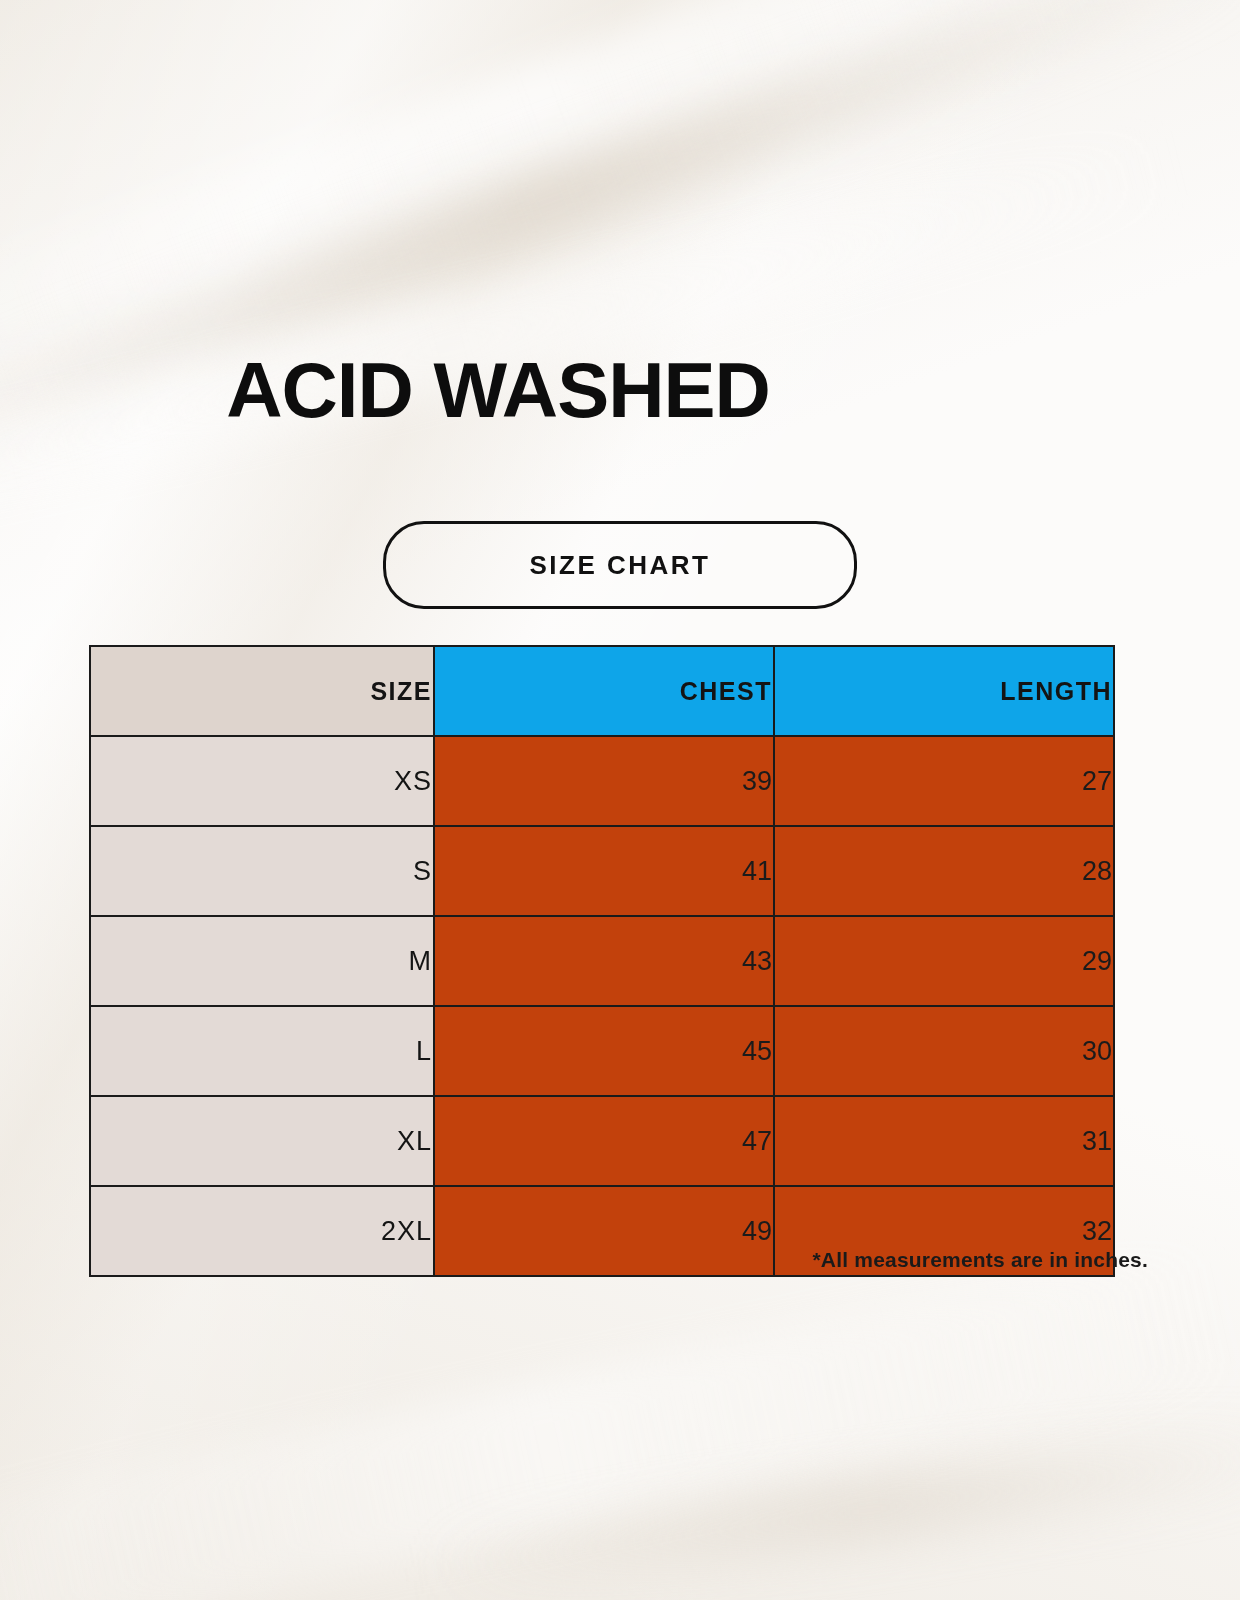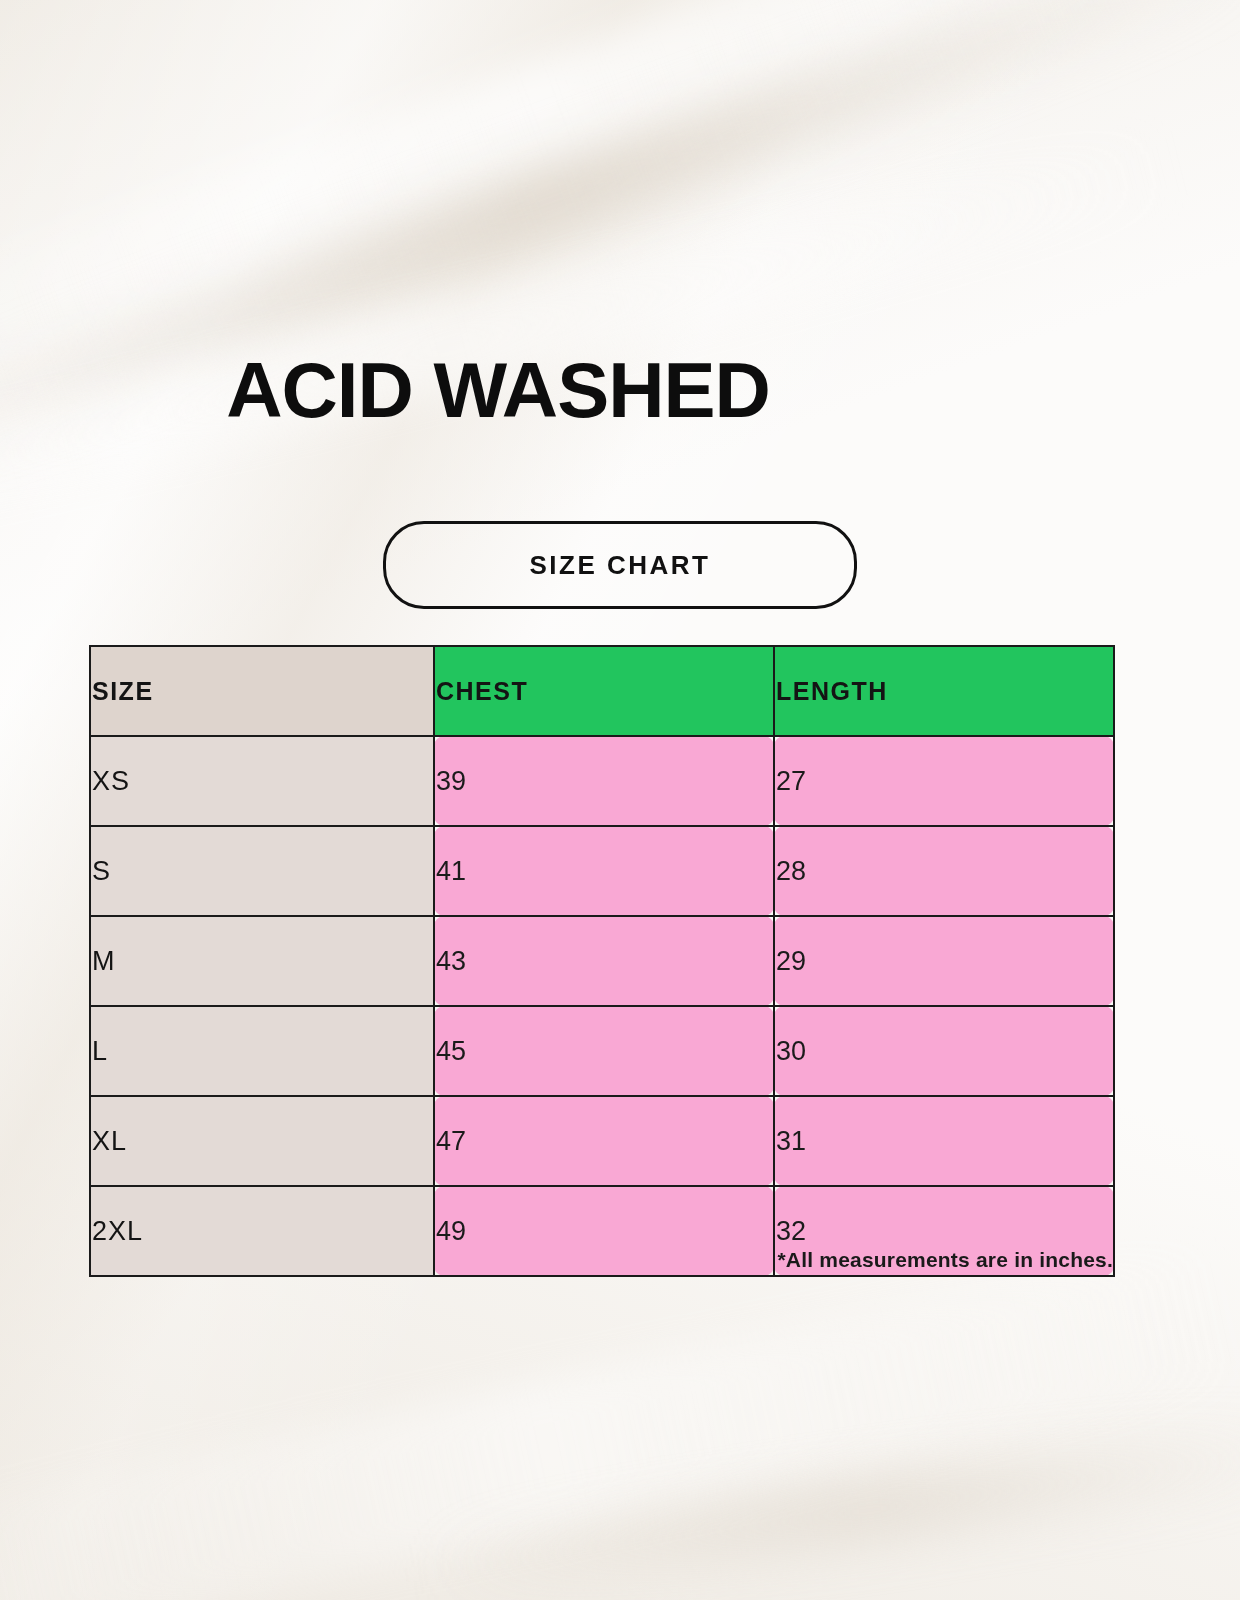--- a/index.html
+++ b/index.html
@@ -92,60 +92,60 @@
   }
   table.size-chart {
     border-collapse: collapse;
     width: 1024px;
     table-layout: fixed;
   }
   table.size-chart th,
   table.size-chart td {
     border: 2px solid #1a1a1a;
     height: 86px;
-    text-align: left;
+    text-align: right;
     vertical-align: middle;
   }
   col.c-size { width: 344px; }
   col.c-val  { width: 340px; }
 
   thead th {
     font-size: 25px;
     font-weight: bold;
     letter-spacing: 1.5px;
     color: #141414;
   }
   th.h-size { background: #ded4cd; }
-  th.h-measure { background: #22c55e; }
+  th.h-measure { background: #0ea5e9; }
 
   tbody td.size-cell {
     background: #e3dad6;
     font-size: 27px;
     font-weight: normal;
     letter-spacing: 1px;
     color: #141414;
   }
   tbody td.val-cell {
-    background: #f9a8d4;
+    background: #c2410c;
     font-size: 27px;
     font-weight: normal;
     color: #1b1b1b;
-    border-radius: 10px;
   }
 
   .footnote {
     position: absolute;
     top: 1248px;
     left: 0;
     width: 1113px;
     text-align: right;
     font-size: 21px;
     font-weight: bold;
     color: #1a1a1a;
     letter-spacing: 0.2px;
+    padding-left: 35px;
   }
 </style>
 </head>
 <body>
 
 <div class="page">
 
   <div class="bg-wash"></div>
   <div class="bg-streak streak-a"></div>
   <div class="bg-shadow shadow-a"></div>

